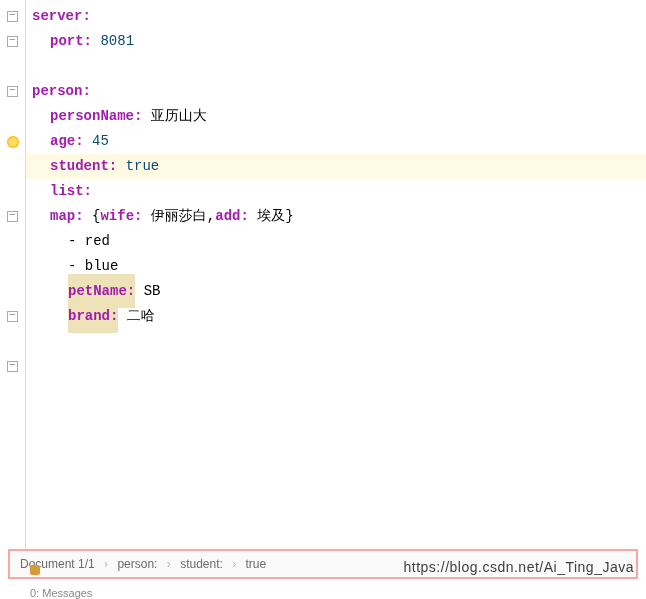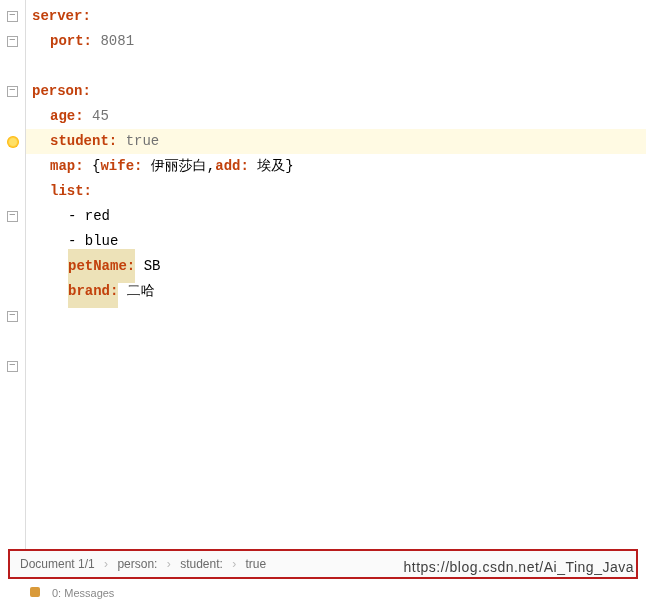--- a/index.html
+++ b/index.html
@@ -57,32 +57,32 @@
 }
 .line {
   height: 25px;
   line-height: 25px;
   padding-left: 6px;
   white-space: pre;
 }
 .line.highlighted {
   background: #fffae3;
 }
-.key { color: #c2410c; font-weight: bold; }
-.val { color: #737373; }
+.key { color: #a21caf; font-weight: bold; }
+.val { color: #0c4a6e; }
 .txt { color: #000000; }
 .hl-key { background: #ede2b8; padding: 9px 0; }
 .ind1 { padding-left: 24px; }
 .ind2 { padding-left: 42px; }
 .breadcrumb {
   position: absolute;
   bottom: 20px;
   left: 8px;
   right: 8px;
-  border: 2px solid #b91c1c;
+  border: 2px solid #fca5a5;
   padding: 6px 10px;
   font-family: -apple-system, "Segoe UI", sans-serif;
   font-size: 12px;
   color: #6b6b6b;
   background: #fafafa;
 }
 .breadcrumb .sep {
   color: #bbb;
   margin: 0 6px;
 }
@@ -99,20 +99,21 @@
 .bottom-tab {
   position: absolute;
   bottom: 0;
   left: 30px;
   font-family: sans-serif;
   font-size: 11px;
   color: #888;
   display: flex;
   align-items: flex-start;
   gap: 12px;
+  flex-direction: column;
 }
 .bottom-tab .dot {
   width: 10px;
   height: 10px;
   background: #d99a3a;
   border-radius: 2px;
 }
 </style>
 </head>
 <body>
@@ -148,24 +149,25 @@
     <div class="gutter-row">
         <div class="fold"></div>
       </div>
     <div class="gutter-row"></div>
   </div>
   <div class="code">
     <div class="line"><span class="key">server:</span></div>
     <div class="line ind1"><span class="key">port:</span> <span class="val">8081</span></div>
     <div class="line"></div>
     <div class="line"><span class="key">person:</span></div>
+    <div class="line ind1"><span class="key">personName:</span> <span class="txt">亚历山大</span></div>
     <div class="line ind1"><span class="key">age:</span> <span class="val">45</span></div>
     <div class="line ind1 highlighted"><span class="key">student:</span> <span class="val">true</span></div>
+    <div class="line ind1"><span class="key">list:</span></div>
     <div class="line ind1"><span class="key">map:</span> <span class="txt">{</span><span class="key">wife:</span> <span class="txt">伊丽莎白,</span><span class="key">add:</span> <span class="txt">埃及</span><span class="txt">}</span></div>
-    <div class="line ind1"><span class="key">list:</span></div>
     <div class="line ind2"><span class="txt">- red</span></div>
     <div class="line ind2"><span class="txt">- blue</span></div>
     <div class="line ind2"><span class="key hl-key">petName:</span> <span class="txt">SB</span></div>
     <div class="line ind2"><span class="key hl-key">brand:</span> <span class="txt">二哈</span></div>
     <div class="line"></div>
   </div>
 </div>
 
 <div class="breadcrumb">
   <span>Document 1/1</span>

